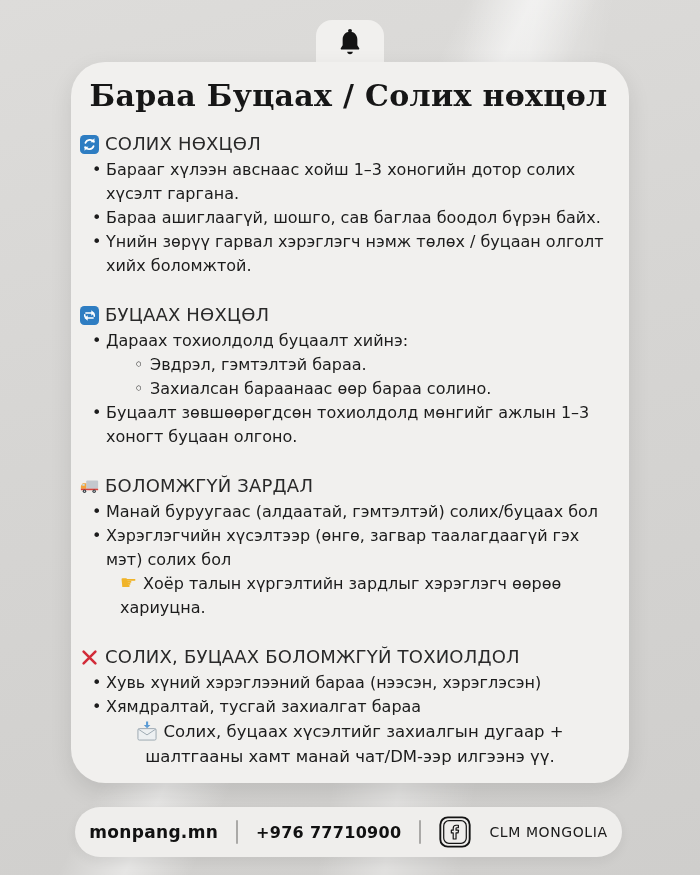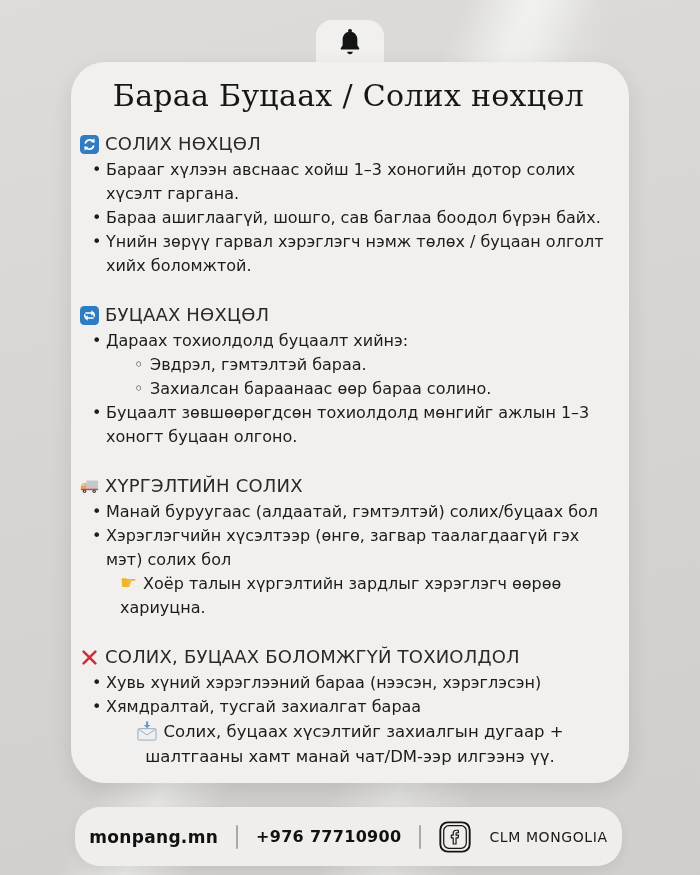--- a/index.html
+++ b/index.html
@@ -16,21 +16,21 @@
     background:#f1f0ee;border-radius:16px 16px 0 0;z-index:1;
     display:flex;justify-content:center;align-items:flex-start;padding-top:7px;box-sizing:border-box;
   }
   .card{
     position:absolute;left:71px;top:62px;width:558px;height:721px;
     background:#f1f0ee;border-radius:34px;z-index:2;
     box-shadow:0 8px 22px rgba(0,0,0,.10);
     box-sizing:border-box;padding:14px 12px 0 9px;
   }
   .title{
-    font-family:"DejaVu Serif", serif;font-weight:400;font-size:30px;color:#161616;
+    font-family:"DejaVu Serif", serif;font-weight:700;font-size:30px;color:#161616;
     text-align:center;margin:2px 0 20px 0;letter-spacing:.3px;
   }
   .sec + .sec{margin-top:26px;}
   .sec-head{display:flex;align-items:flex-end;gap:6px;margin-bottom:4px;}
   .sec-icon{width:19px;height:19px;display:inline-flex;flex:0 0 auto;}
   .sec-icon svg{width:100%;height:100%;}
   .sec-title{font-size:18px;color:#292929;letter-spacing:.2px;}
   .items{font-size:16px;color:#1c1c1c;line-height:24px;}
   .item{position:relative;padding-left:26px;padding-right:4px;}
   .item.bullet::before{
@@ -41,21 +41,21 @@
     content:"◦";position:absolute;left:54px;top:0;color:#1c1c1c;
   }
   .item.pointer{padding-left:40px;}
   .pointer-glyph{color:#f0b429;margin-right:6px;font-size:19px;line-height:1;}
   .note{
     position:absolute;left:24px;right:24px;bottom:14px;
     text-align:center;font-size:16.5px;color:#1c1c1c;line-height:25px;
   }
   .note .note-icon{display:inline-block;width:22px;height:20px;vertical-align:-4px;margin-right:5px;}
   .footerbar{
-    position:absolute;left:75px;top:807px;width:547px;height:59px;border-radius:25px;
+    position:absolute;left:75px;top:807px;width:547px;height:50px;border-radius:25px;
     background:#efeeec;z-index:2;display:flex;align-items:center;justify-content:center;gap:18px;
     box-shadow:0 4px 12px rgba(0,0,0,.06);
   }
   .site{font-weight:bold;font-size:17px;color:#111;letter-spacing:.3px;}
   .phone{font-weight:bold;font-size:16px;color:#111;letter-spacing:.3px;}
   .vd{width:2px;height:24px;background:#aaa9a7;border-radius:1px;}
   .fb{width:32px;height:32px;display:inline-flex;}
   .fbname{font-size:14px;color:#1a1a1a;letter-spacing:.6px;}
 </style>
 </head>
@@ -124,21 +124,21 @@
               <rect x="7.2" y="1.6" width="13.8" height="9.4" rx="1" fill="#c3c8ce"></rect>
               <path d="M7.2 4.6H3.6a1.2 1.2 0 00-1 .6L1.3 7.6a1.6 1.6 0 00-.3 1V11h6.2z" fill="#f3a23a"></path>
               <rect x="2.7" y="5.6" width="2.7" height="2.1" rx=".3" fill="#bfe0f0"></rect>
               <rect x="1" y="11" width="20" height="1.8" fill="#d8453e"></rect>
               <circle cx="5.2" cy="14" r="2" fill="#3a3f44"></circle>
               <circle cx="5.2" cy="14" r=".8" fill="#d9dde1"></circle>
               <circle cx="16.4" cy="14" r="2" fill="#3a3f44"></circle>
               <circle cx="16.4" cy="14" r=".8" fill="#d9dde1"></circle>
             </svg>
           </span>
-          <span class="sec-title">ХҮРГЭЛТИЙН СОЛИХ</span>
+          <span class="sec-title">БОЛОМЖГҮЙ ЗАРДАЛ</span>
         </div>
         <div class="items">
           <div class="item bullet">Манай буруугаас (алдаатай, гэмтэлтэй) солих/буцаах бол</div>
           <div class="item bullet">Хэрэглэгчийн хүсэлтээр (өнгө, загвар таалагдаагүй гэх мэт) солих бол</div>
           <div class="item pointer"><span class="pointer-glyph">☛</span><span>Хоёр талын хүргэлтийн зардлыг хэрэглэгч өөрөө хариуцна.</span></div>
         </div>
       </section>
       <section class="sec">
         <div class="sec-head">
           <span class="sec-icon">

